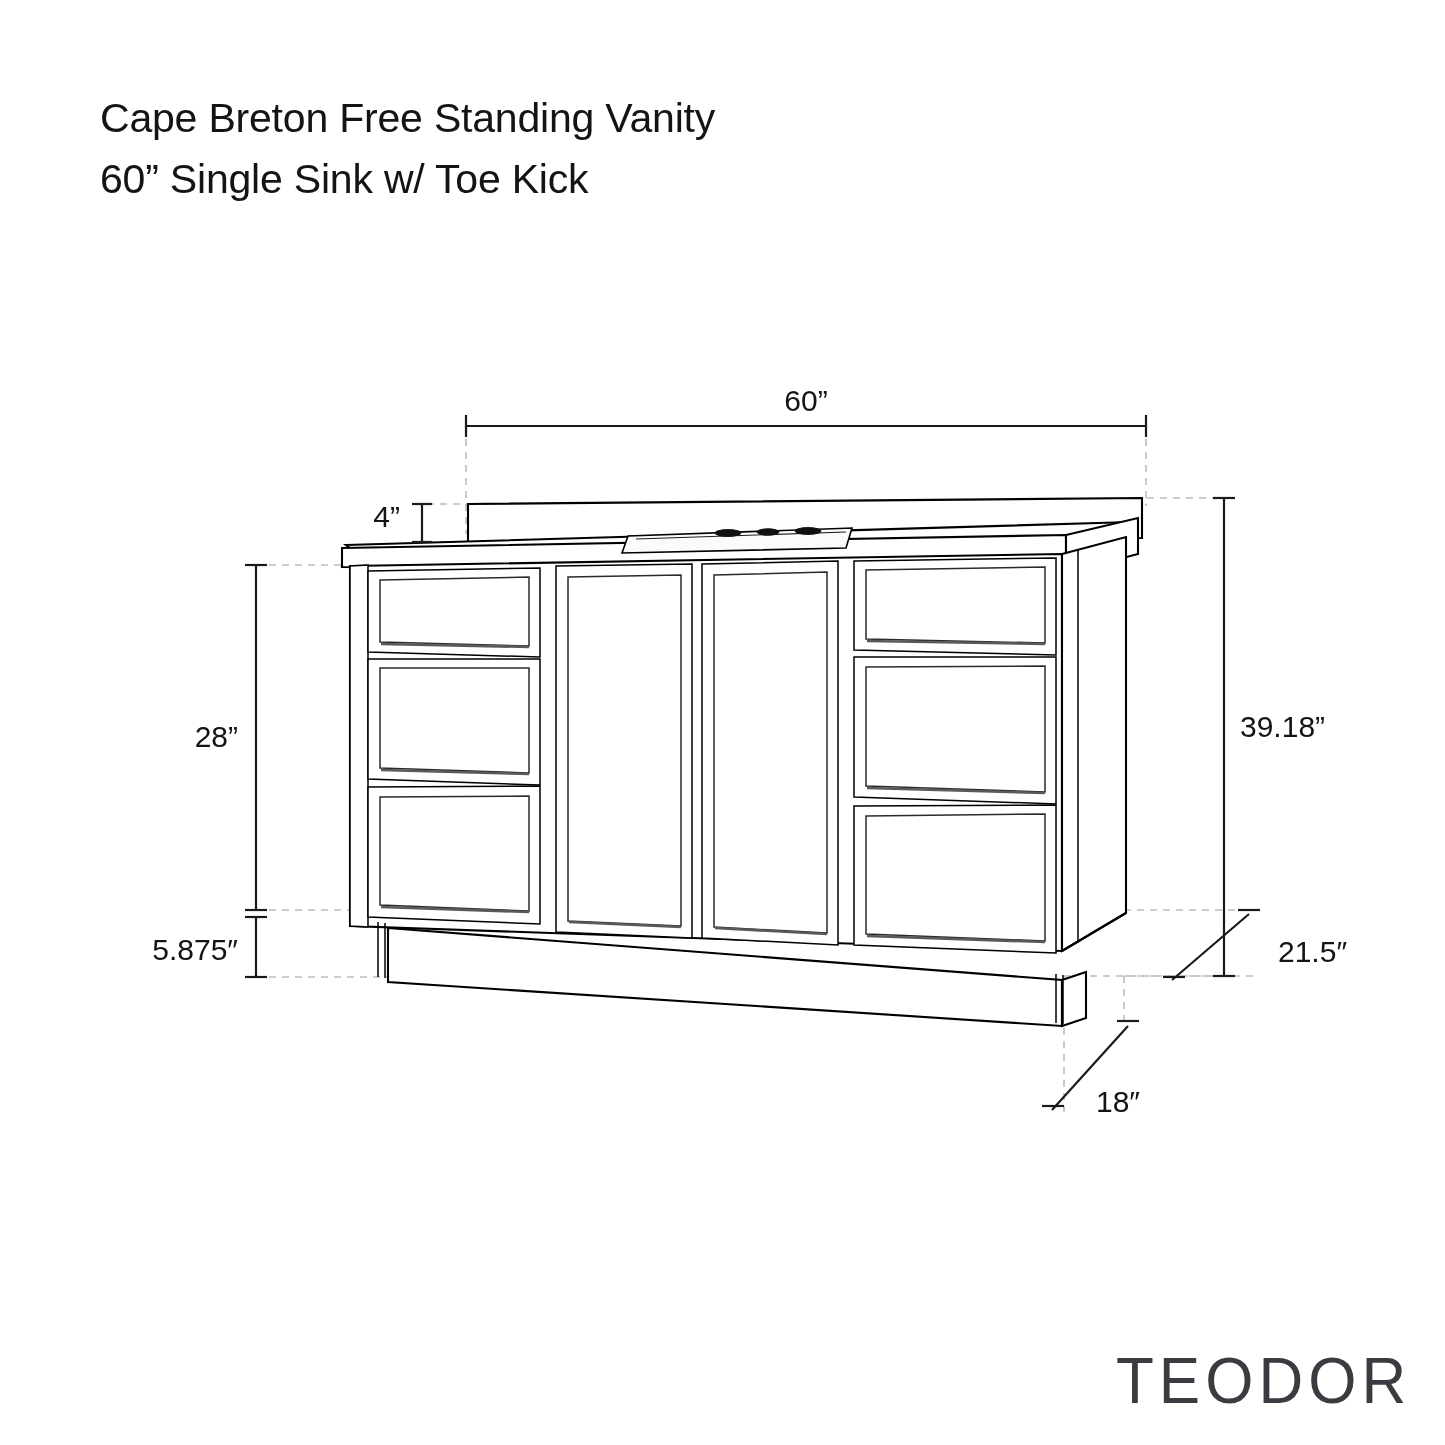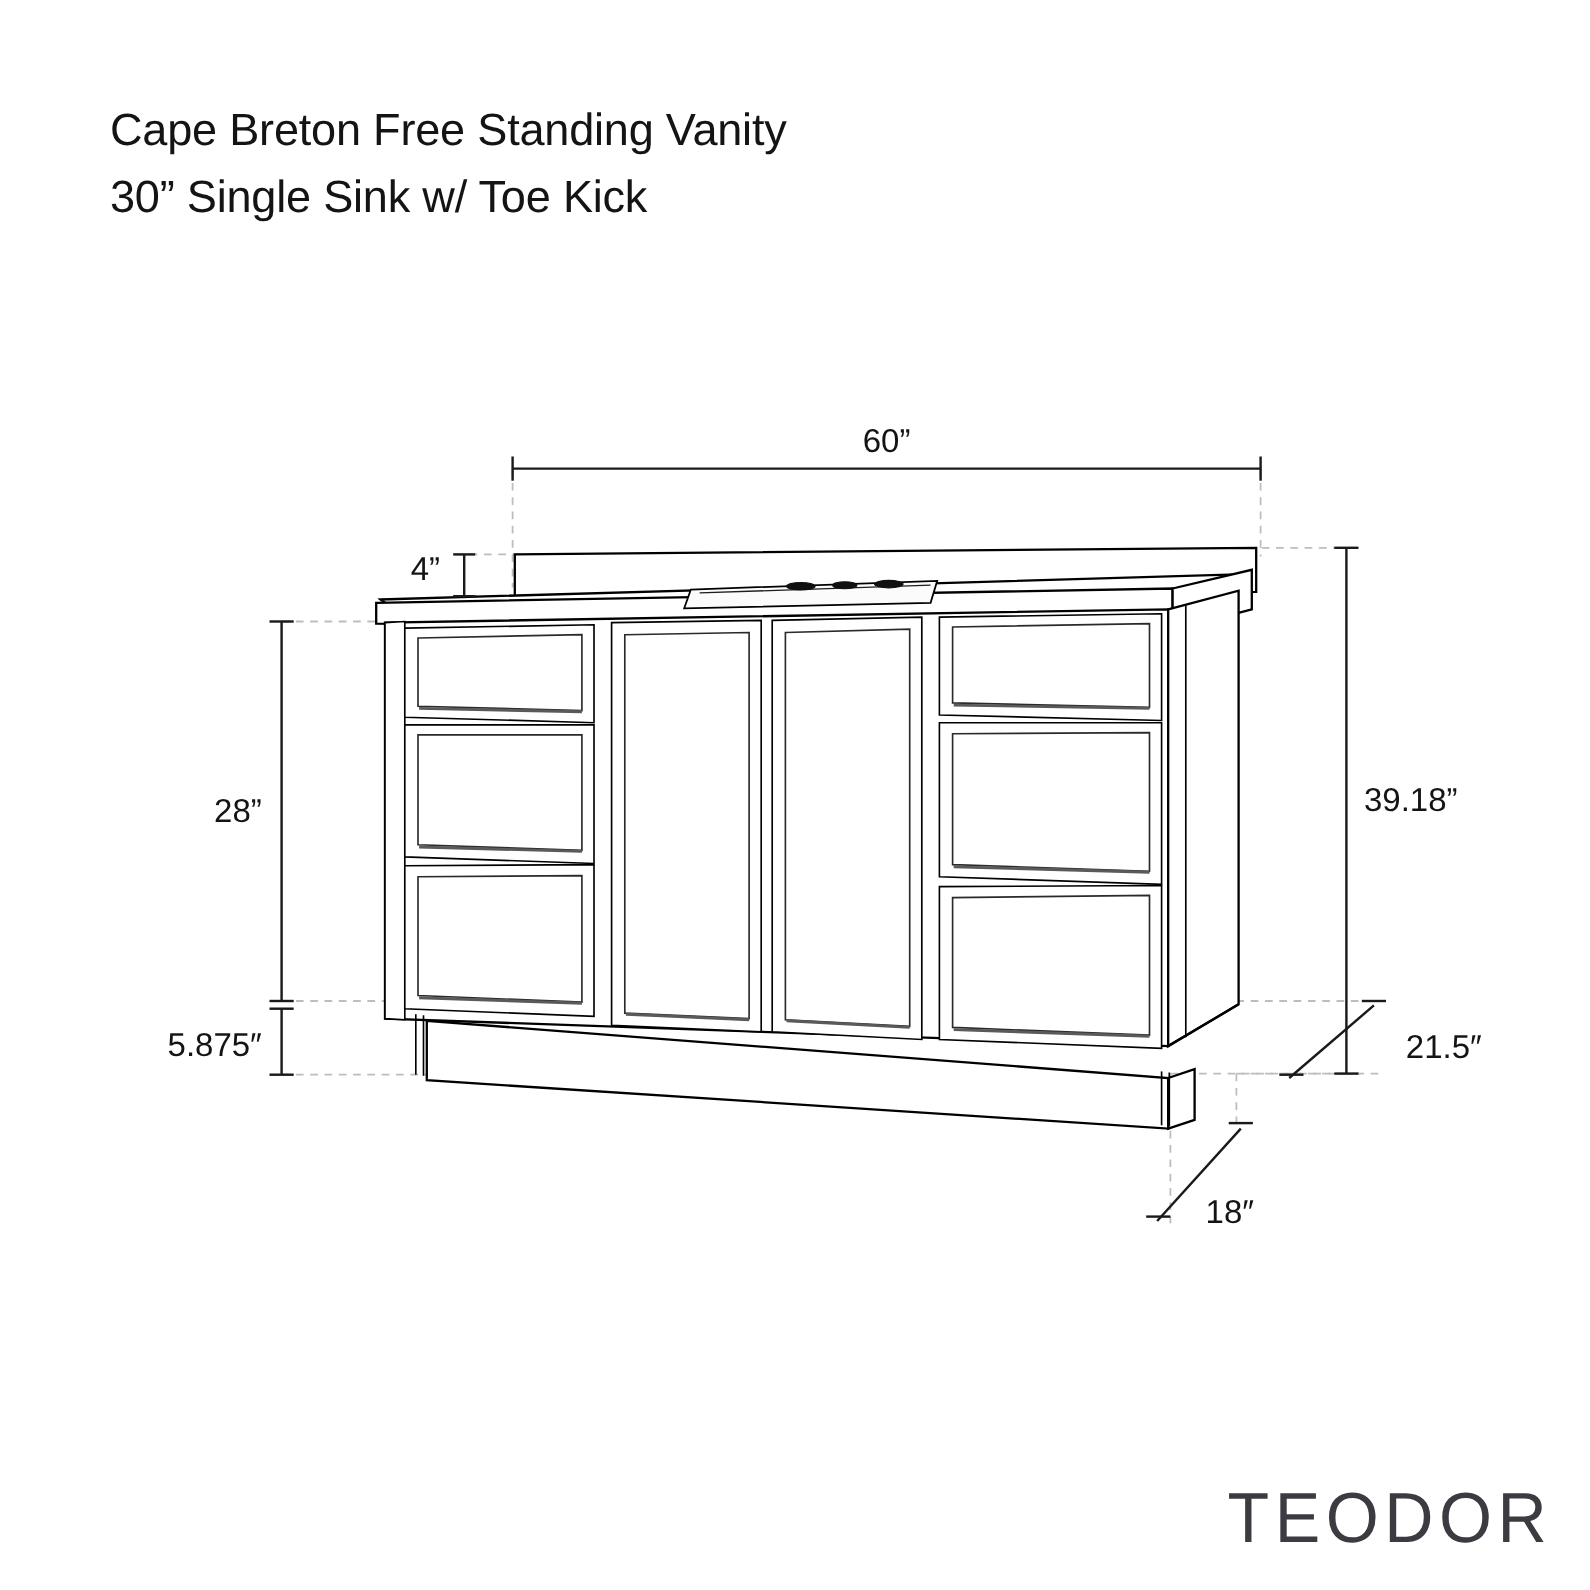--- a/index.html
+++ b/index.html
@@ -64,21 +64,21 @@
   .sink-fill   { fill: #fbfbfb; stroke: #000000; stroke-width: 1.6; }
   .hole        { fill: #101010; stroke: #101010; stroke-width: 1; }
 </style>
 </head>
 <body>
 
 <div id="sheet">
 
   <div class="title-block">
     <div class="title-line">Cape Breton Free Standing Vanity</div>
-    <div class="title-line">30” Single Sink w/ Toe Kick</div>
+    <div class="title-line">60” Single Sink w/ Toe Kick</div>
   </div>
 
   <svg width="1445" height="1445" viewBox="0 0 1445 1445" style="position:absolute;left:0;top:0;">
 
     <g>
 
       <line class="ext-ln" x1="450" y1="412" x2="450" y2="520"></line>
       <line class="ext-ln" x1="1130" y1="412" x2="1130" y2="492"></line>
 
       <line class="ext-ln" x1="398" y1="490" x2="470" y2="490"></line>

